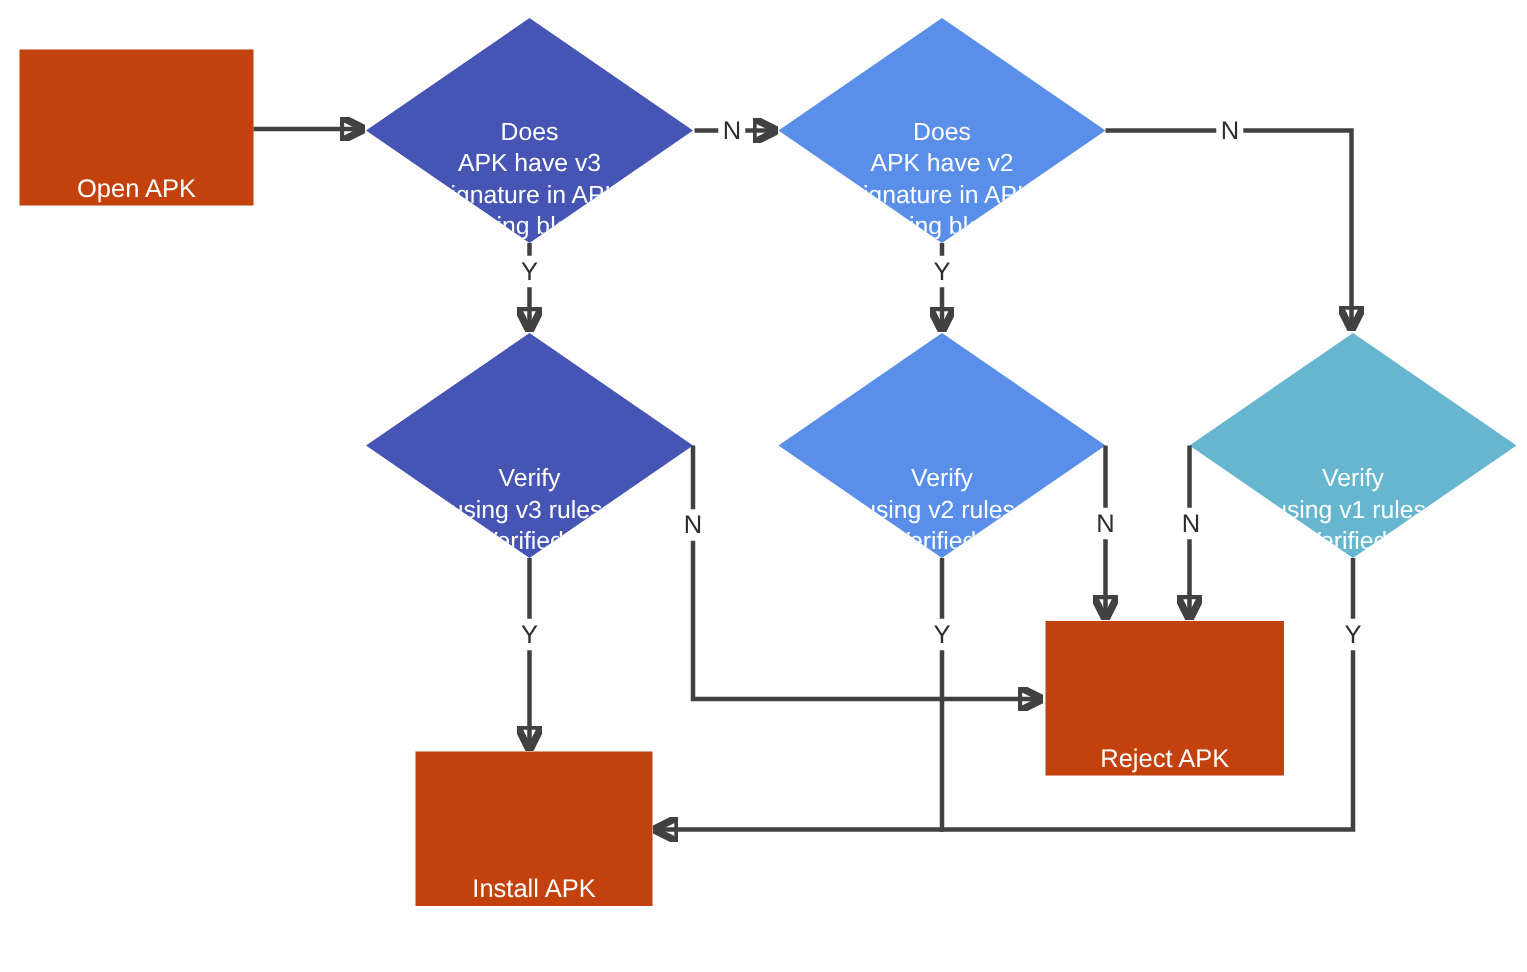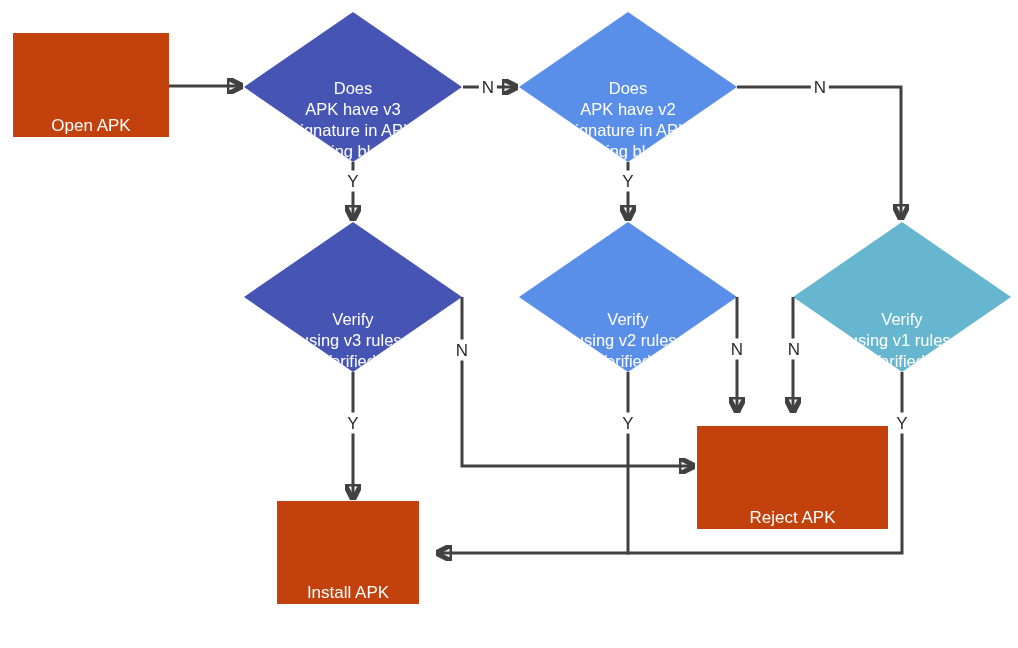--- a/index.html
+++ b/index.html
@@ -89,25 +89,25 @@
 using v2 rules.
 Verified?</span>
   </div>
 
   <div class="node diamond fill-v1" style="left:793px; top:222px; width:218px; height:150px;">
     <span class="node-text">Verify
 using v1 rules.
 Verified?</span>
   </div>
 
-  <div class="node rect fill-process" style="left:277px; top:501px; width:142px; height:103px;">
+  <div class="node rect fill-process" style="left:277px; top:501px; width:158px; height:103px;">
     <span class="node-text">Install APK</span>
   </div>
 
-  <div class="node rect fill-process" style="left:697px; top:414px; width:191px; height:103px;margin-top:12px;">
+  <div class="node rect fill-process" style="left:697px; top:414px; width:159px; height:103px;">
     <span class="node-text">Reject APK</span>
   </div>
 
   <svg class="connectors" viewBox="0 0 1018 648" xmlns="http://www.w3.org/2000/svg">
     <defs>
       <marker id="arrow" viewBox="0 0 10 10" refX="8.5" refY="5" markerWidth="5.5" markerHeight="5.5" orient="auto-start-reverse">
         <path d="M0,0 L10,5 L0,10 Z" fill="#414141" stroke="none"></path>
       </marker>
     </defs>
     <path d="M169,86 L241,86" marker-end="url(#arrow)"></path>

